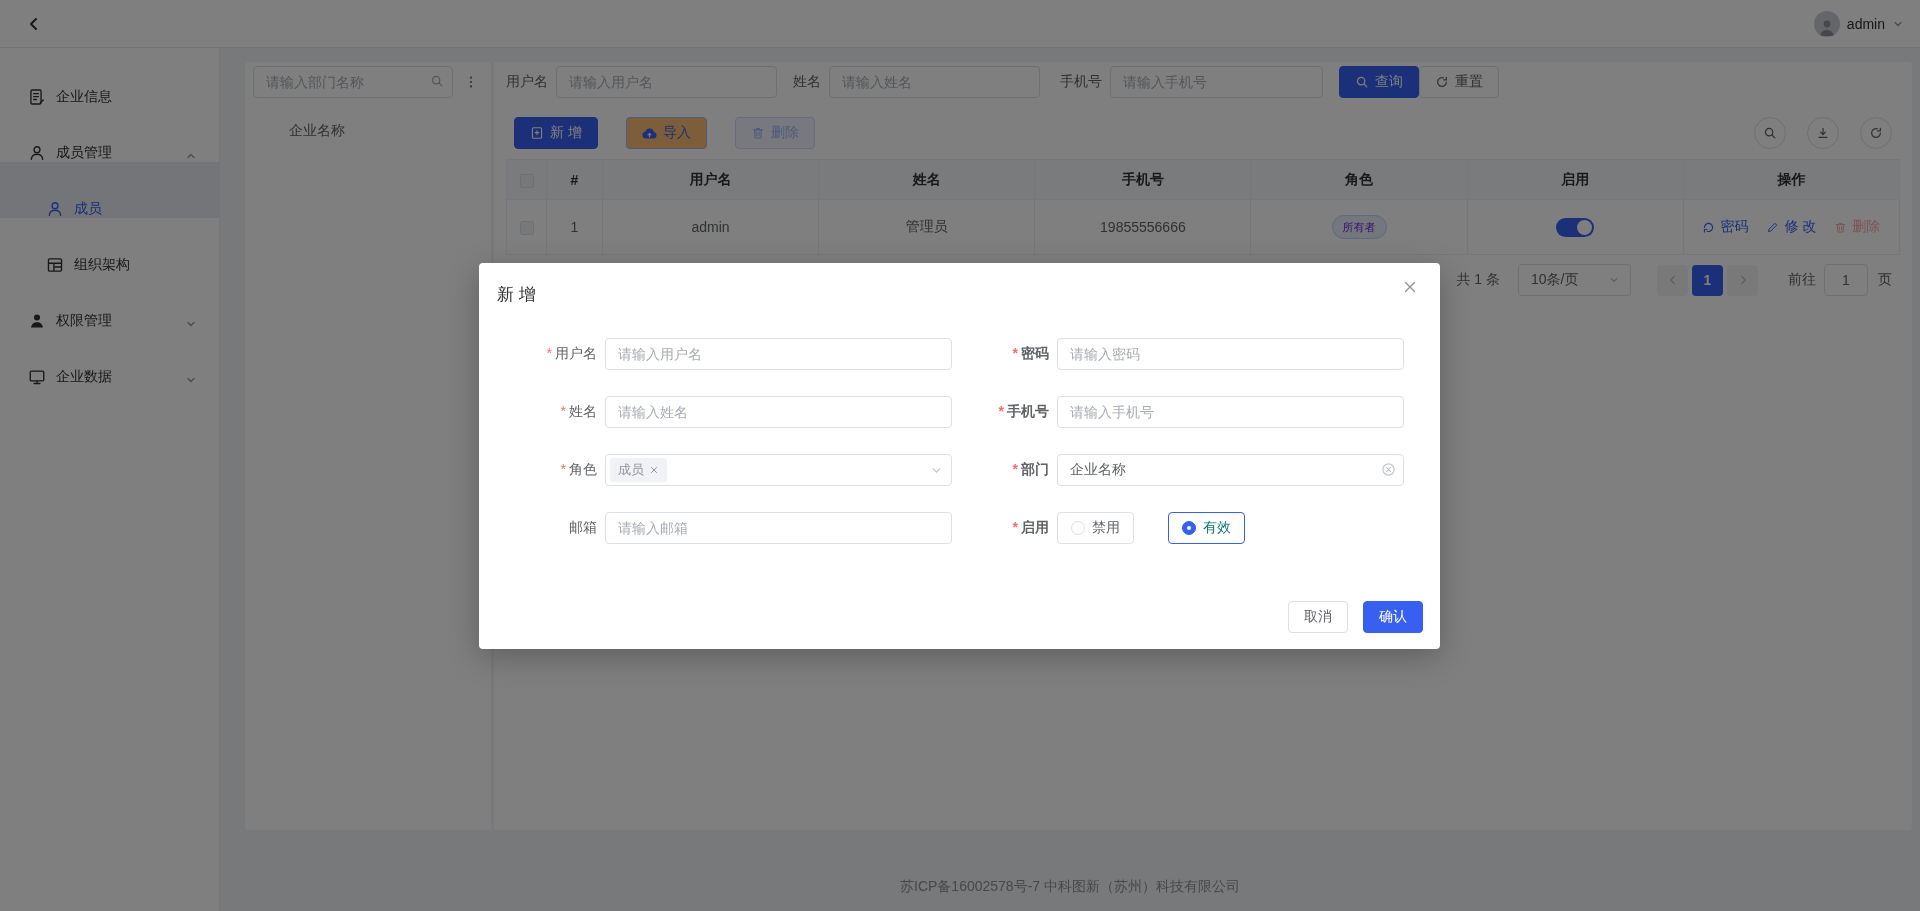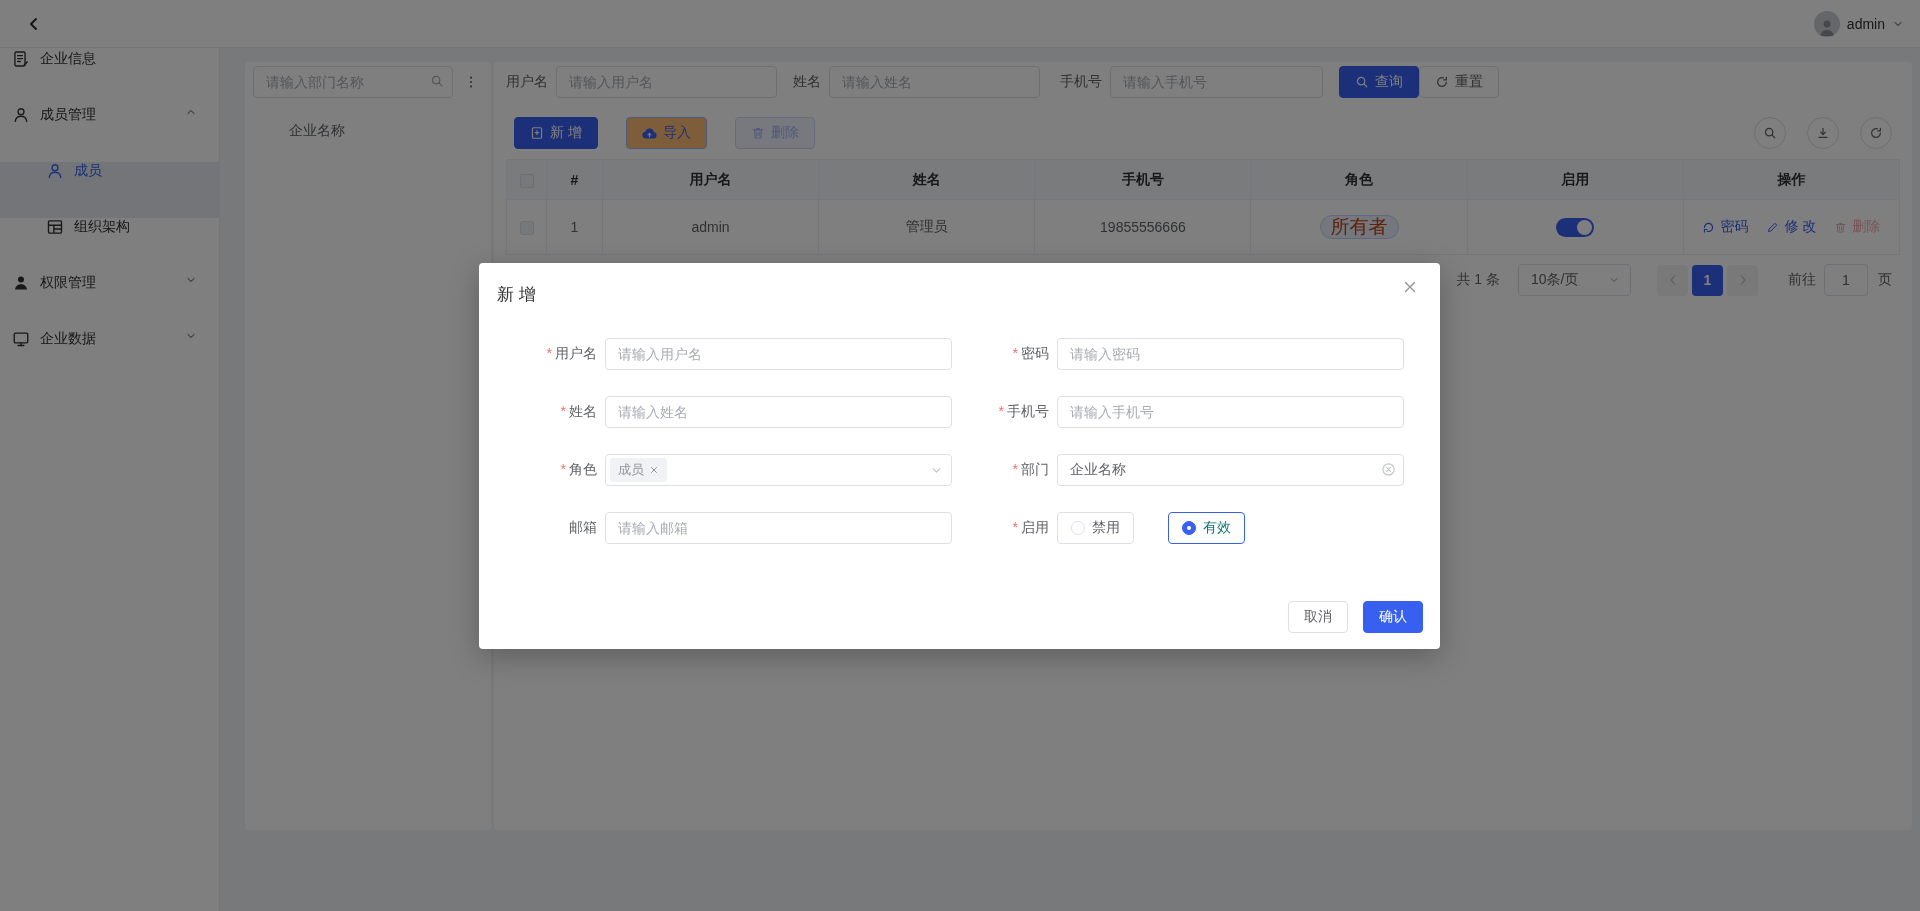--- a/index.html
+++ b/index.html
@@ -10,21 +10,21 @@
   
   .topbar { position:absolute; left:0; top:0; width:1920px; height:48px; background:#fff; border-bottom:1px solid #e4e7ed; z-index:2; display:flex; align-items:center; justify-content:space-between; padding:0 16px 0 20px; }
   .back-btn { width:28px; height:28px; display:flex; align-items:center; justify-content:center; cursor:pointer; color:#303133; }
   .user-box { display:flex; align-items:center; gap:7px; cursor:pointer; }
   .avatar { width:26px; height:26px; border-radius:50%; background:#c9ccd3; display:flex; align-items:flex-end; justify-content:center; overflow:hidden; }
   .user-name { color:#303133; }
   .caret { color:#909399; display:flex; }
 
   
   .sidebar { position:absolute; left:0; top:48px; width:220px; height:863px; background:#fff; border-right:1px solid #e8e8e8; padding-top:2px; z-index:1; }
-  .menu-item { height:56px; display:flex; align-items:flex-start; padding:0 24px 0 12px; cursor:pointer; color:#303133; position:relative; }
+  .menu-item { height:56px; display:flex; align-items:flex-end; padding:0 24px 0 28px; cursor:pointer; color:#303133; position:relative; }
   .menu-item .mi-icon { width:18px; height:18px; margin-right:10px; display:flex; color:#303133; flex:none; }
   .menu-item .chev { position:absolute; right:22px; color:#909399; display:flex; }
   .menu-item.sub { padding-left:46px; }
   .menu-item.active { background:#e6eaf3; color:#3760f0; }
   .menu-item.active .mi-icon { color:#3760f0; }
 
   
   .page { position:absolute; left:220px; top:40px; width:1700px; height:863px; background:#f0f2f5; z-index:1; }
   .card { position:absolute; background:#fff; border-radius:4px; }
   .tree-card { left:25px; top:22px; width:246px; height:768px; padding:4px 8px; }
@@ -57,21 +57,21 @@
   .action-row .btn { margin-right:28px; }
   .tool-circles { position:absolute; right:20px; top:55px; display:flex; gap:21px; }
   .circle-btn { width:32px; height:32px; border:1px solid #dcdfe6; border-radius:50%; background:#fff; color:#606266; display:flex; align-items:center; justify-content:center; cursor:pointer; }
 
   
   .tbl { position:absolute; left:12px; top:97px; width:1394px; border-collapse:collapse; table-layout:fixed; }
   .tbl th, .tbl td { border:1px solid #ebeef5; text-align:center; font-weight:400; color:#606266; overflow:hidden; }
   .tbl th { height:40px; background:#f5f7fa; color:#303133; font-weight:600; }
   .tbl td { height:55px; background:#fff; }
   .chk { display:inline-block; width:14px; height:14px; border:1px solid #dcdfe6; border-radius:2px; background:#eef0f4; vertical-align:middle; cursor:pointer; }
-  .badge { display:inline-block; height:24px; line-height:22px; padding:0 10px; border-radius:12px; background:#e8eefb; border:1px solid #c3d1f7; color:#c2410c; font-size:19px; }
+  .badge { display:inline-block; height:24px; line-height:22px; padding:0 10px; border-radius:12px; background:#e8eefb; border:1px solid #c3d1f7; color:#6d28d9; font-size:11px; }
   .switch { display:inline-block; width:38px; height:19px; border-radius:10px; background:#3760f0; position:relative; cursor:pointer; vertical-align:middle; }
   .switch::after { content:""; position:absolute; right:2px; top:2px; width:15px; height:15px; border-radius:50%; background:#fff; }
   .ops { display:flex; align-items:center; justify-content:center; gap:18px; }
   .op-link { display:inline-flex; align-items:center; gap:5px; color:#3760f0; cursor:pointer; white-space:nowrap; }
   .op-link.danger { color:#f3a8ad; cursor:not-allowed; }
 
   
   .pager { position:absolute; right:20px; top:202px; display:flex; align-items:center; height:32px; color:#606266; }
   .pg-total { margin-right:18px; }
   .pg-select { width:113px; height:32px; border:1px solid #dcdfe6; border-radius:4px; display:flex; align-items:center; justify-content:space-between; padding:0 10px 0 12px; color:#606266; cursor:pointer; margin-right:26px; background:#fff; }
@@ -88,21 +88,21 @@
 
   
   .overlay { position:absolute; left:0; top:0; width:1920px; height:911px; background:rgba(0,0,0,0.5); z-index:40; }
   .modal { position:absolute; left:479px; top:263px; width:961px; height:386px; background:#fff; border-radius:4px; box-shadow:0 8px 30px rgba(0,0,0,.25); z-index:50; }
   .modal-title { position:absolute; left:18px; top:20px; font-size:17px; color:#303133; }
   .modal-close { position:absolute; right:22px; top:16px; color:#909399; cursor:pointer; display:flex; }
   .m-form { position:absolute; left:0; top:75px; width:100%; }
   .m-row { display:flex; align-items:center; margin-bottom:26px; height:32px; }
   .m-item { display:flex; align-items:center; }
   .m-label { width:118px; text-align:right; margin-right:8px; color:#606266; white-space:nowrap; }
-  .m-label-r { width:97px; }
+  .m-label-r { width:97px;font-weight:bold; }
   .req { color:#f56c6c; margin-right:3px; }
   .m-ipt { width:347px; }
   .m-select { position:relative; width:347px; height:32px; border:1px solid #dcdfe6; border-radius:4px; background:#fff; display:flex; align-items:center; padding:0 26px 0 4px; cursor:pointer; }
   .tag { display:inline-flex; align-items:center; gap:5px; height:24px; background:#f0f2f5; border-radius:3px; padding:0 8px; color:#909399; font-size:13px; }
   .tag .t-x { display:flex; color:#909399; cursor:pointer; }
   .m-select .sel-caret { position:absolute; right:8px; top:9px; color:#c0c4cc; display:flex; }
   .m-clear-wrap { position:relative; width:347px; }
   .m-clear-wrap .clr { position:absolute; right:8px; top:8px; color:#c0c4cc; display:flex; cursor:pointer; }
   .radio-group { display:flex; align-items:center; }
   .radio-btn { height:32px; border:1px solid #dcdfe6; border-radius:4px; display:inline-flex; align-items:center; gap:7px; padding:0 13px; color:#606266; cursor:pointer; background:#fff; }
@@ -410,20 +410,21 @@
             <svg width="12" height="12" viewBox="0 0 16 16" fill="none" stroke="currentColor" stroke-width="1.8" stroke-linecap="round" stroke-linejoin="round">
               <path d="m6 3 5 5-5 5"></path>
             </svg>
           </span>
         <span class="pg-goto">前往</span>
         <input class="ipt pg-input" value="1" style="">
         <span class="pg-unit">页</span>
       </div>
     </div>
 
+    <div class="footer-text">苏ICP备16002578号-7 中科图新（苏州）科技有限公司</div>
   </div>
 
   <div class="overlay"></div>
 
   <div class="modal">
     <div class="modal-title">新 增</div>
     <span class="modal-close">
         <svg width="16" height="16" viewBox="0 0 16 16" fill="none" stroke="currentColor" stroke-width="1.4" stroke-linecap="round">
           <path d="m3.5 3.5 9 9M12.5 3.5l-9 9"></path>
         </svg>

